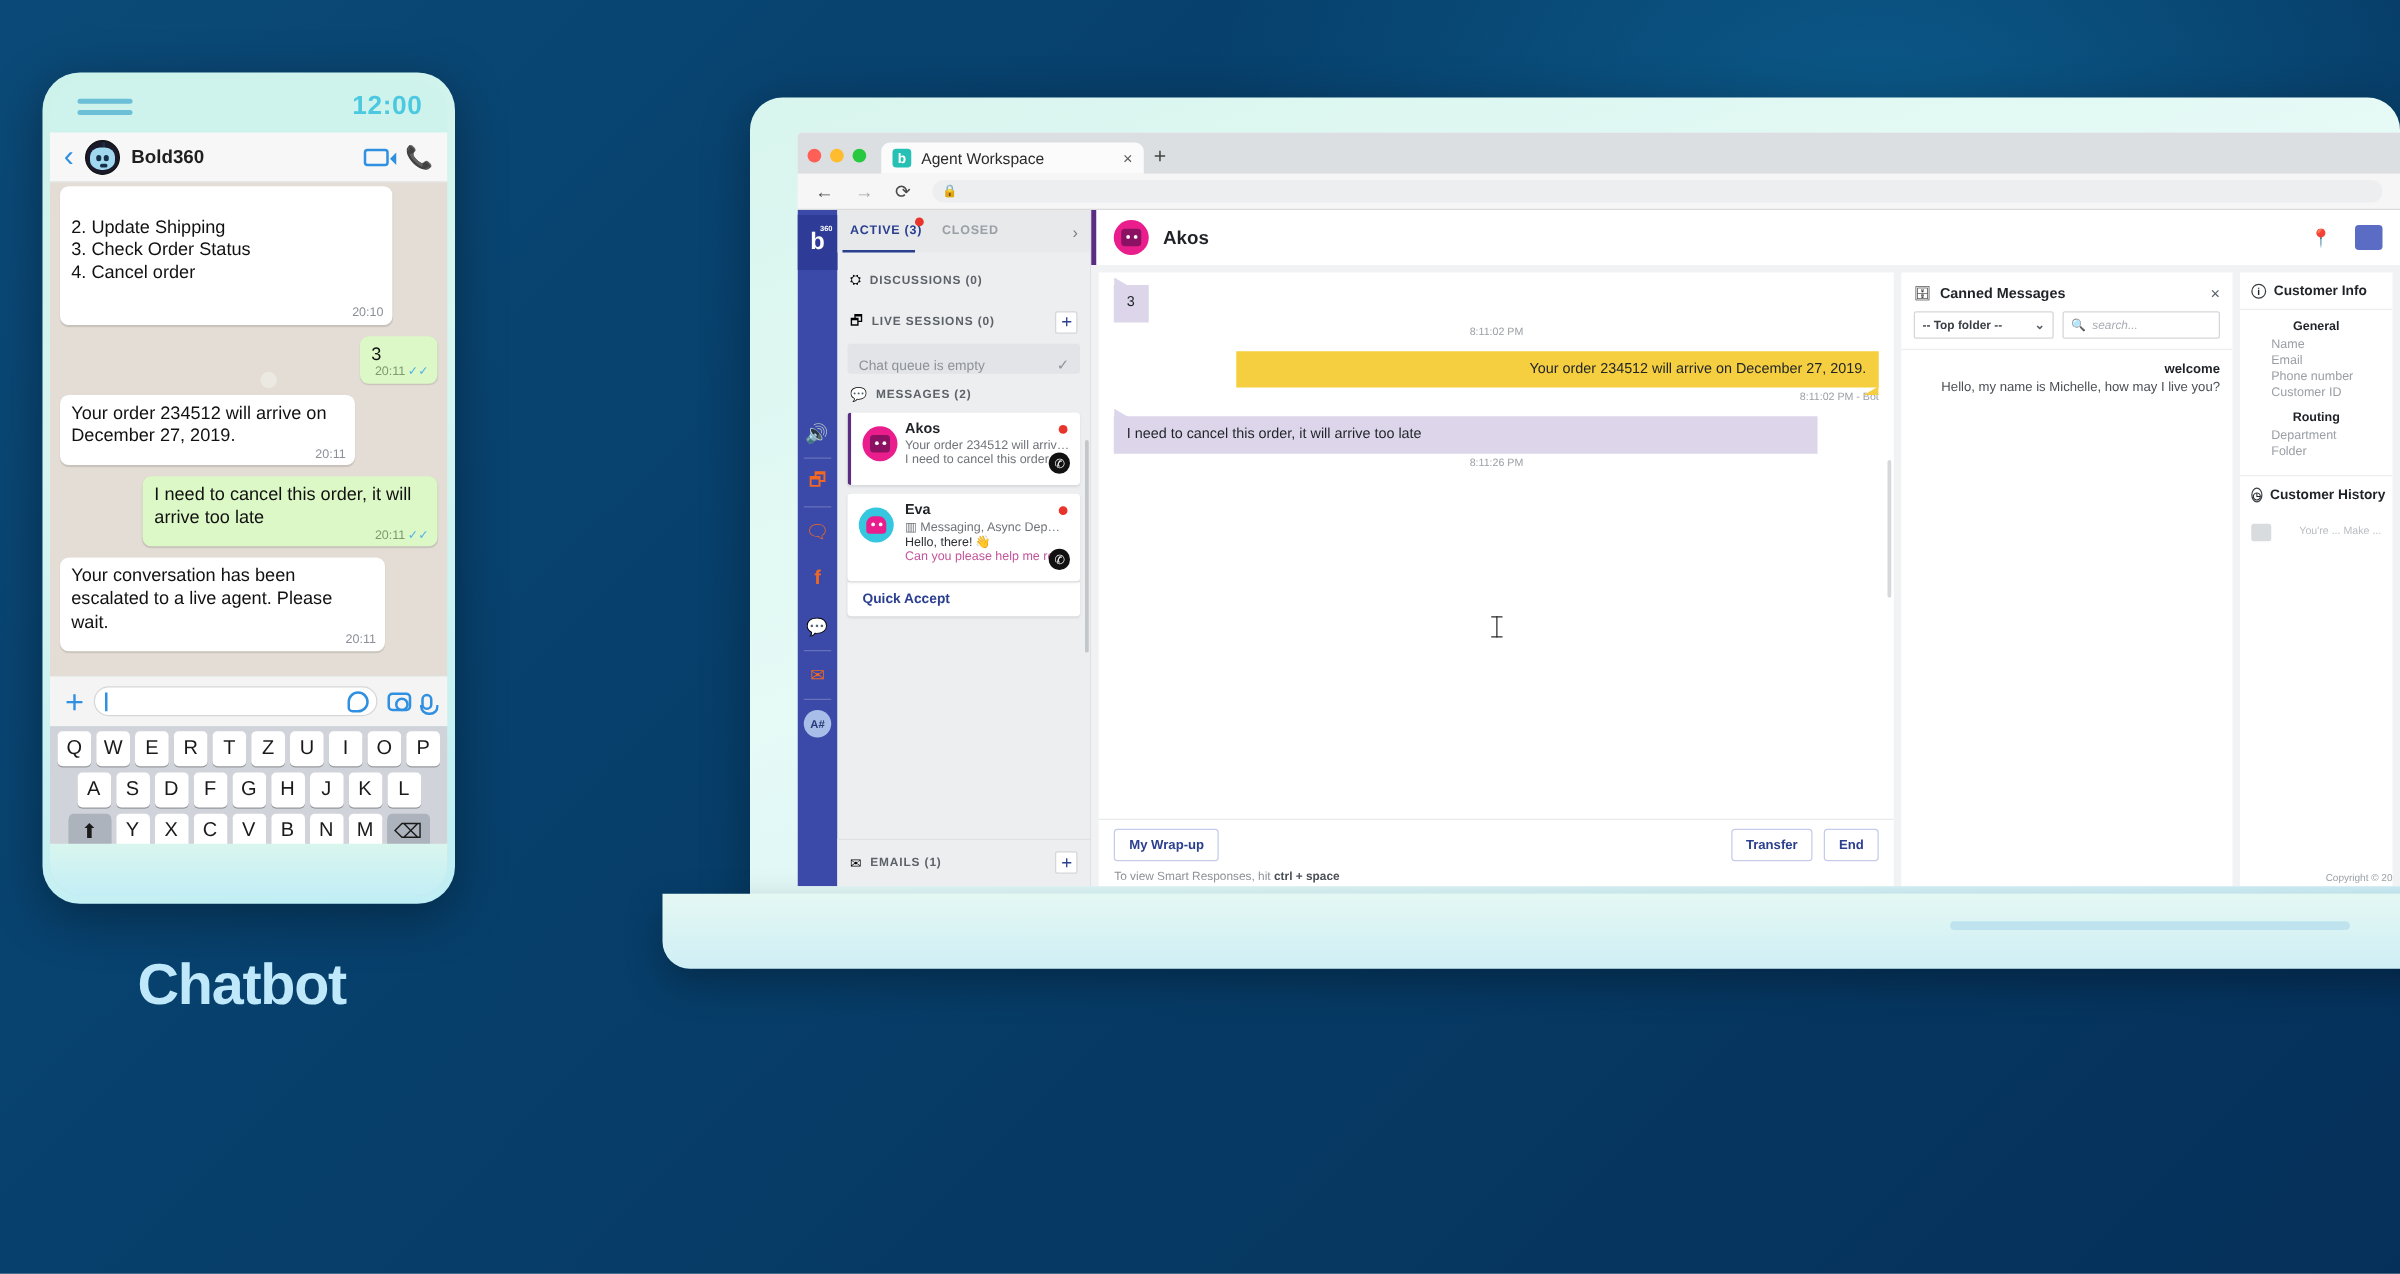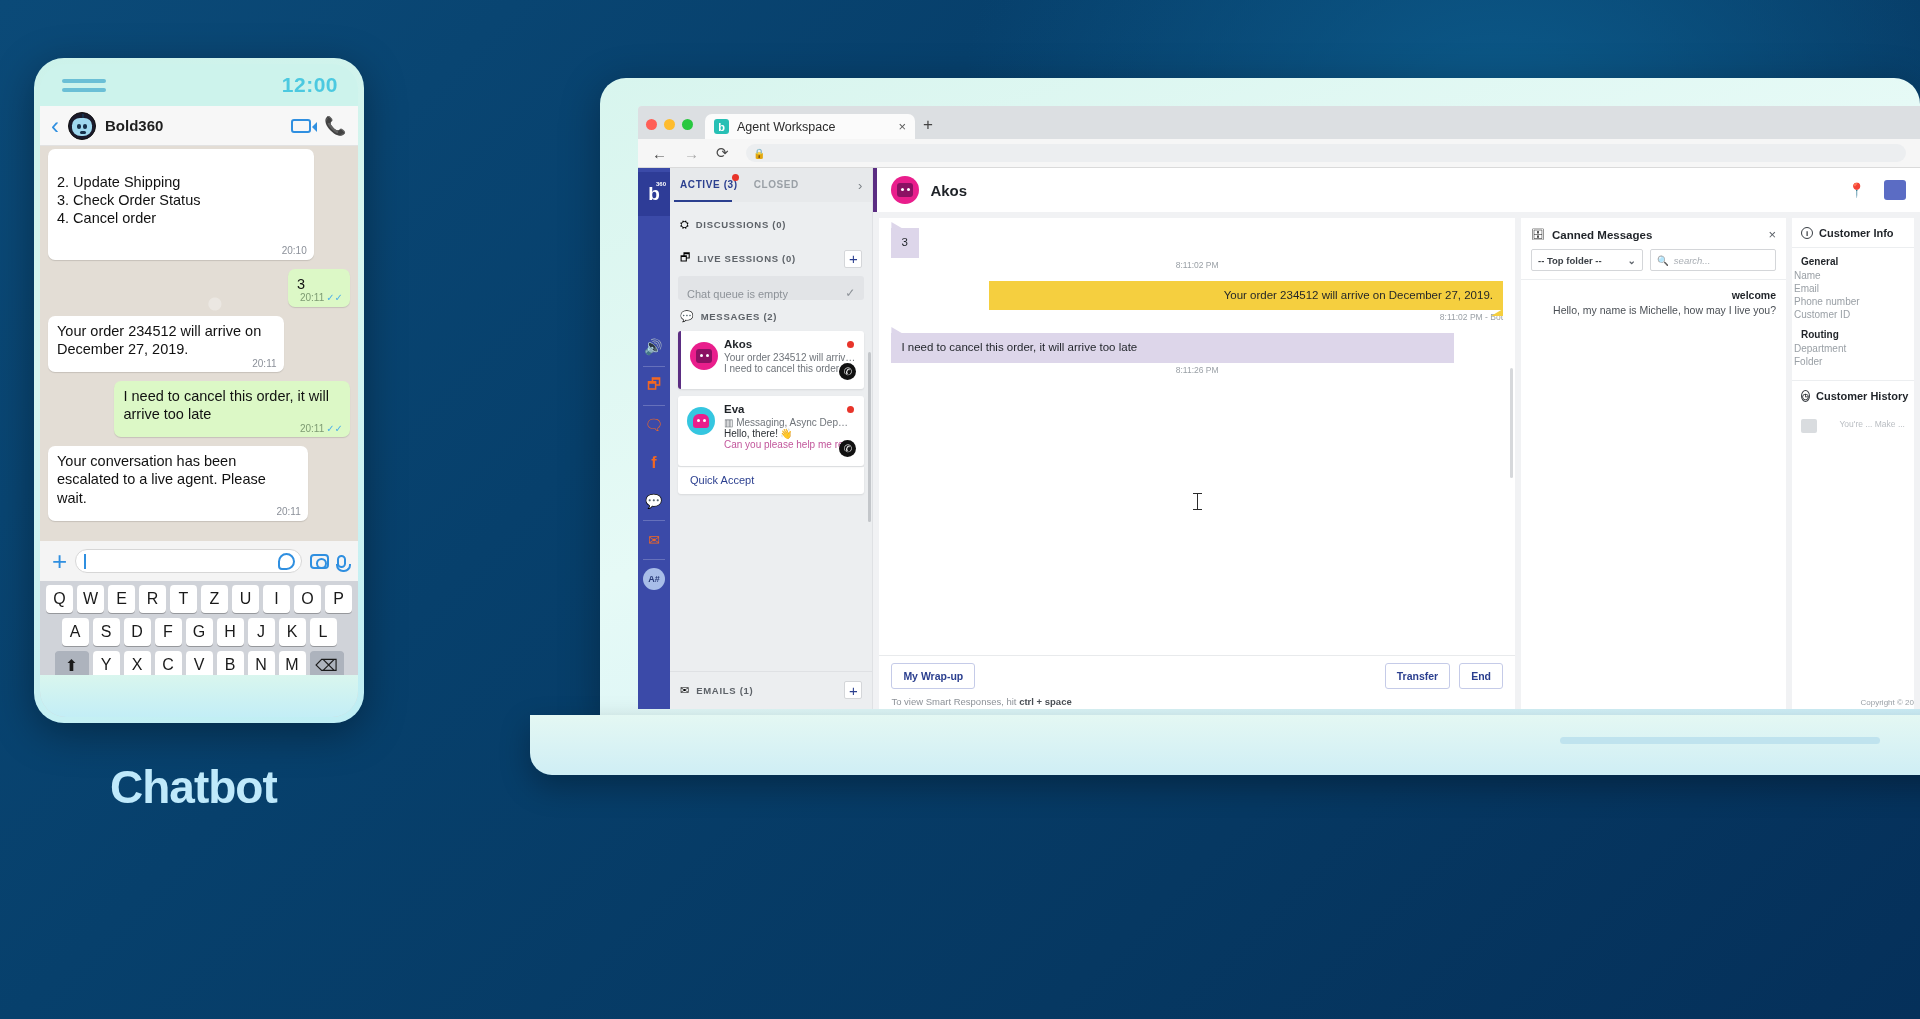--- a/index.html
+++ b/index.html
@@ -173,21 +173,21 @@
   .c-av.cyan .bot { background:#e91e8c; border-radius:6px 6px 3px 3px; }
   .c-av .be { position:absolute; width:3px; height:3px; background:#fff; border-radius:50%; top:12px;}
   .c-av .be.l{left:10px;} .c-av .be.r{left:16px;}
   .c-name { font-size:11.5px; font-weight:700; color:#1f2328; margin-bottom:2px;}
   .c-line { font-size:10px; color:#6f747a; white-space:nowrap; overflow:hidden; }
   .c-line.pinkish { color:#c2569b; }
   .c-dot { position:absolute; right:10px; top:10px; width:7px; height:7px; border-radius:50%; background:#e8342a;}
   .c-wa { position:absolute; right:8px; bottom:9px; width:17px; height:17px; border-radius:50%; background:#111;
       color:#fff; font-size:10px; display:flex; align-items:center; justify-content:center; }
   .quick { background:#fff; border-top:1px solid #eceef0; margin-top:-7px; margin-bottom:7px; padding:7px 0 8px 12px;
-      font-size:11px; font-weight:400; color:#2b3f8f; border-radius:0 0 3px 3px; box-shadow:0 1px 2px rgba(0,0,0,.09);}
+      font-size:11px; font-weight:700; color:#2b3f8f; border-radius:0 0 3px 3px; box-shadow:0 1px 2px rgba(0,0,0,.09);}
   .lp-foot { border-top:1px solid #dfe1e4; background:#eceef0; }
   .scroll-th { position:absolute; right:1px; top:150px; width:3px; height:170px; background:#c3c6ca; border-radius:2px;}
 
   
   .center { flex:1; display:flex; flex-direction:column; background:#f1f2f4; min-width:0; }
   .conv-head { flex:0 0 44px; background:#fff; display:flex; align-items:center; gap:11px; padding:0 14px;
       border-left:4px solid #5b2d82; }
   .conv-av { width:28px; height:28px; border-radius:50%; background:#e91e8c; position:relative;}
   .conv-av .bot { position:absolute; left:6px; top:7px; width:16px; height:14px; border-radius:3px; background:#8b1163;}
   .conv-av .be{position:absolute;width:3px;height:3px;background:#fff;border-radius:50%;top:12px;}
@@ -232,22 +232,22 @@
   .srch { flex:1; height:22px; border:1px solid #d4d6d9; border-radius:2px; display:flex; align-items:center;
       gap:5px; padding:0 6px; font-size:9.5px; color:#a9aeb4; font-style:italic;}
   .canned-list { border-top:1px solid #eceef0; padding:9px 10px;text-align:right; }
   .cm-title { font-size:10.5px; font-weight:700; color:#1f2328; margin-bottom:3px;}
   .cm-body { font-size:10.5px; color:#4a4f55; }
 
   
   .cust { flex:0 0 122px; background:#fff; display:flex; flex-direction:column; overflow:hidden; }
   .cust-head { display:flex; align-items:center; gap:6px; padding:9px 9px 8px; font-size:11px; font-weight:700;
       color:#1f2328; white-space:nowrap; border-bottom:1px solid #eceef0;}
-  .cust-sec { padding:8px 9px 2px; font-size:10px; font-weight:700; color:#1f2328;}
-  .cust-f { padding:1px 2px; font-size:10px; color:#9aa0a6; white-space:nowrap;}
+  .cust-sec { padding:8px 9px 2px; font-size:10px; font-weight:700; color:#1f2328;text-align:center;}
+  .cust-f { padding:1px 25px; font-size:10px; color:#9aa0a6; white-space:nowrap;}
   .cust-gap { height:12px; }
   .cust-note { padding:9px; display:flex; gap:7px; color:#b9bdc2; font-size:8.5px;justify-content:space-between; }
   .cust-note .bk { width:16px; height:14px; background:#d9dcdf; border-radius:2px; flex:0 0 16px;}
   .copyright { position:absolute; right:6px; bottom:2px; font-size:8px; color:#9aa0a6; }
   .circ { width:12px; height:12px; border:1.4px solid #3a3f45; border-radius:50%; display:inline-flex;
       align-items:center; justify-content:center; font-size:8px; font-weight:700; }
 </style>
 </head>
 <body>
 

